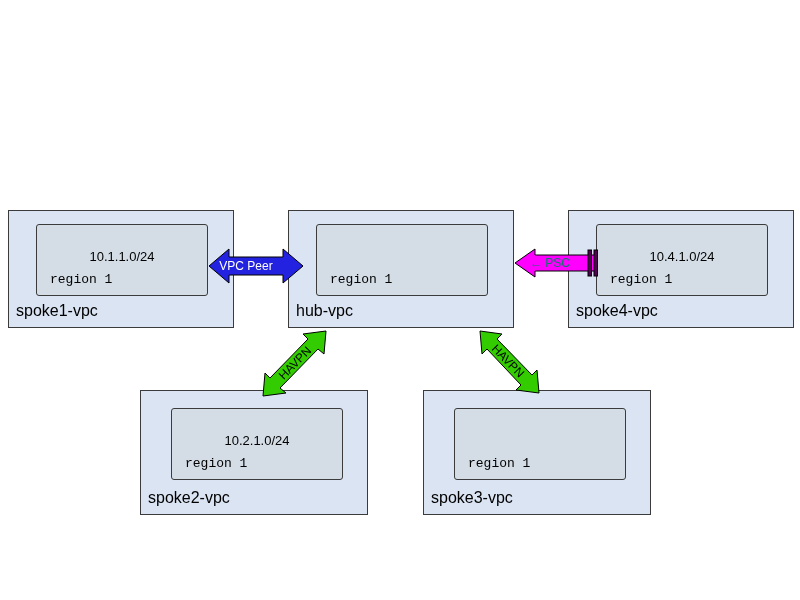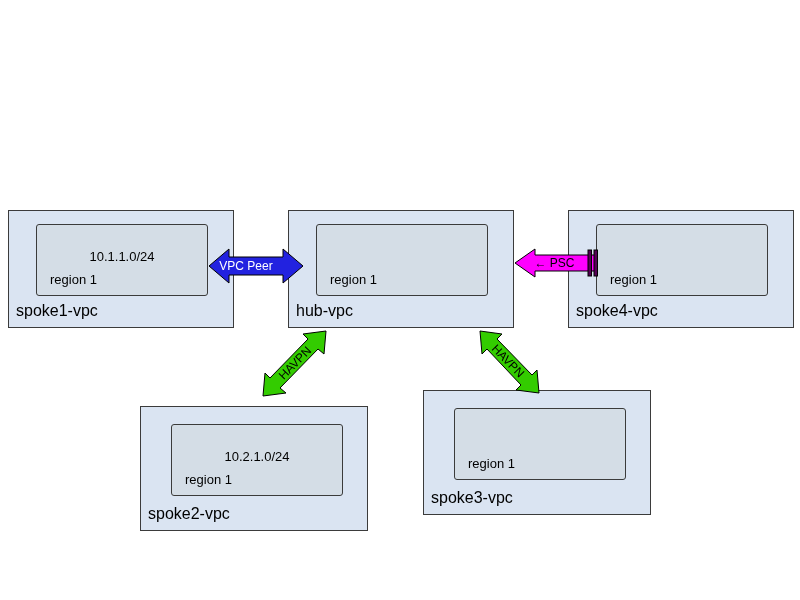--- a/index.html
+++ b/index.html
@@ -16,21 +16,21 @@
   
   .vpc {
     position: absolute;
     background: #dae4f2;
     border: 1px solid #3b3b3b;
     box-sizing: border-box;
   }
   .vpc-spoke1 { left: 8px;   top: 210px; width: 226px; height: 118px; }
   .vpc-hub    { left: 288px; top: 210px; width: 226px; height: 118px; }
   .vpc-spoke4 { left: 568px; top: 210px; width: 226px; height: 118px; }
-  .vpc-spoke2 { left: 140px; top: 390px; width: 228px; height: 125px; margin-top: 16px; }
+  .vpc-spoke2 { left: 140px; top: 390px; width: 228px; height: 125px; }
   .vpc-spoke3 { left: 423px; top: 390px; width: 228px; height: 125px; }
 
   
   .subnet {
     position: absolute;
     left: 27px; top: 13px;
     width: 172px; height: 72px;
     background: #d4dde6;
     border: 1px solid #3b3b3b;
     border-radius: 3px;
@@ -43,20 +43,21 @@
     top: 24px; left: 0;
     width: 100%;
     text-align: center;
     font-size: 13px;
     line-height: 15px;
   }
   .region {
     position: absolute;
     left: 13px; bottom: 8px;
     font-size: 13px;
+    font-family: Liberation Mono, monospace;
   }
   .vpc-name {
     position: absolute;
     left: 7px; bottom: 7px;
     font-size: 16px;
   }
 
   
   .arrows {
     position: absolute;
@@ -71,21 +72,21 @@
 
   
   .arrow-label {
     position: absolute;
     z-index: 6;
     font-size: 12px;
     text-align: center;
     white-space: nowrap;
   }
   .lbl-vpc-peer { left: 201px; top: 259px; width: 90px; color: #ffffff; }
-  .lbl-psc      { left: 514px; top: 256px; width: 81px; color: #000000; }
+  .lbl-psc      { left: 514px; top: 256px; width: 72px; color: #0f766e; }
   .lbl-havpn-left  { left: 265px; top: 356px; width: 60px; transform: rotate(-46deg); }
   .lbl-havpn-right { left: 478px; top: 354px; width: 60px; transform: rotate(46deg); }
 </style>
 </head>
 <body>
 
 <div class="canvas">
 
   <div class="vpc vpc-spoke1">
     <div class="subnet">
@@ -97,20 +98,21 @@
 
   <div class="vpc vpc-hub">
     <div class="subnet">
       <div class="region">region 1</div>
     </div>
     <div class="vpc-name">hub-vpc</div>
   </div>
 
   <div class="vpc vpc-spoke4">
     <div class="subnet">
+      <div class="cidr">10.4.1.0/24</div>
       <div class="region">region 1</div>
     </div>
     <div class="vpc-name">spoke4-vpc</div>
   </div>
 
   <div class="vpc vpc-spoke2">
     <div class="subnet">
       <div class="cidr">10.2.1.0/24</div>
       <div class="region">region 1</div>
     </div>

